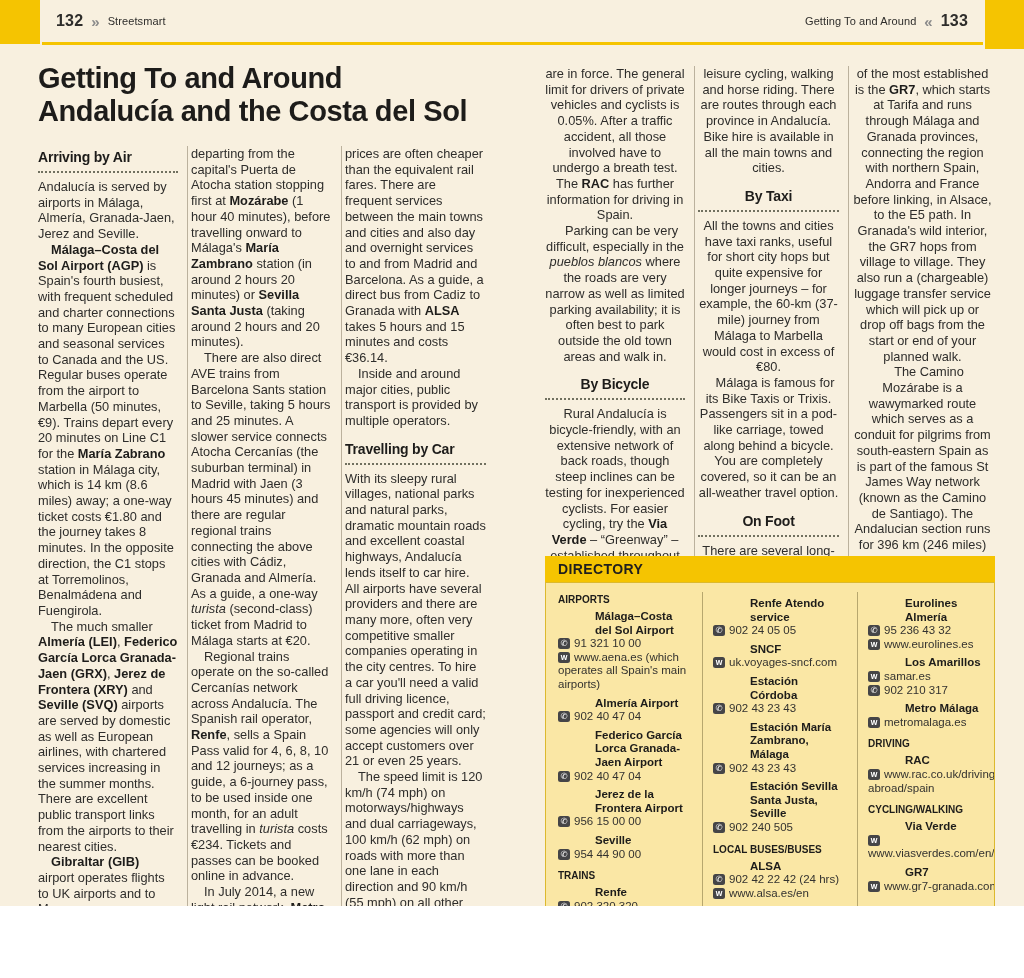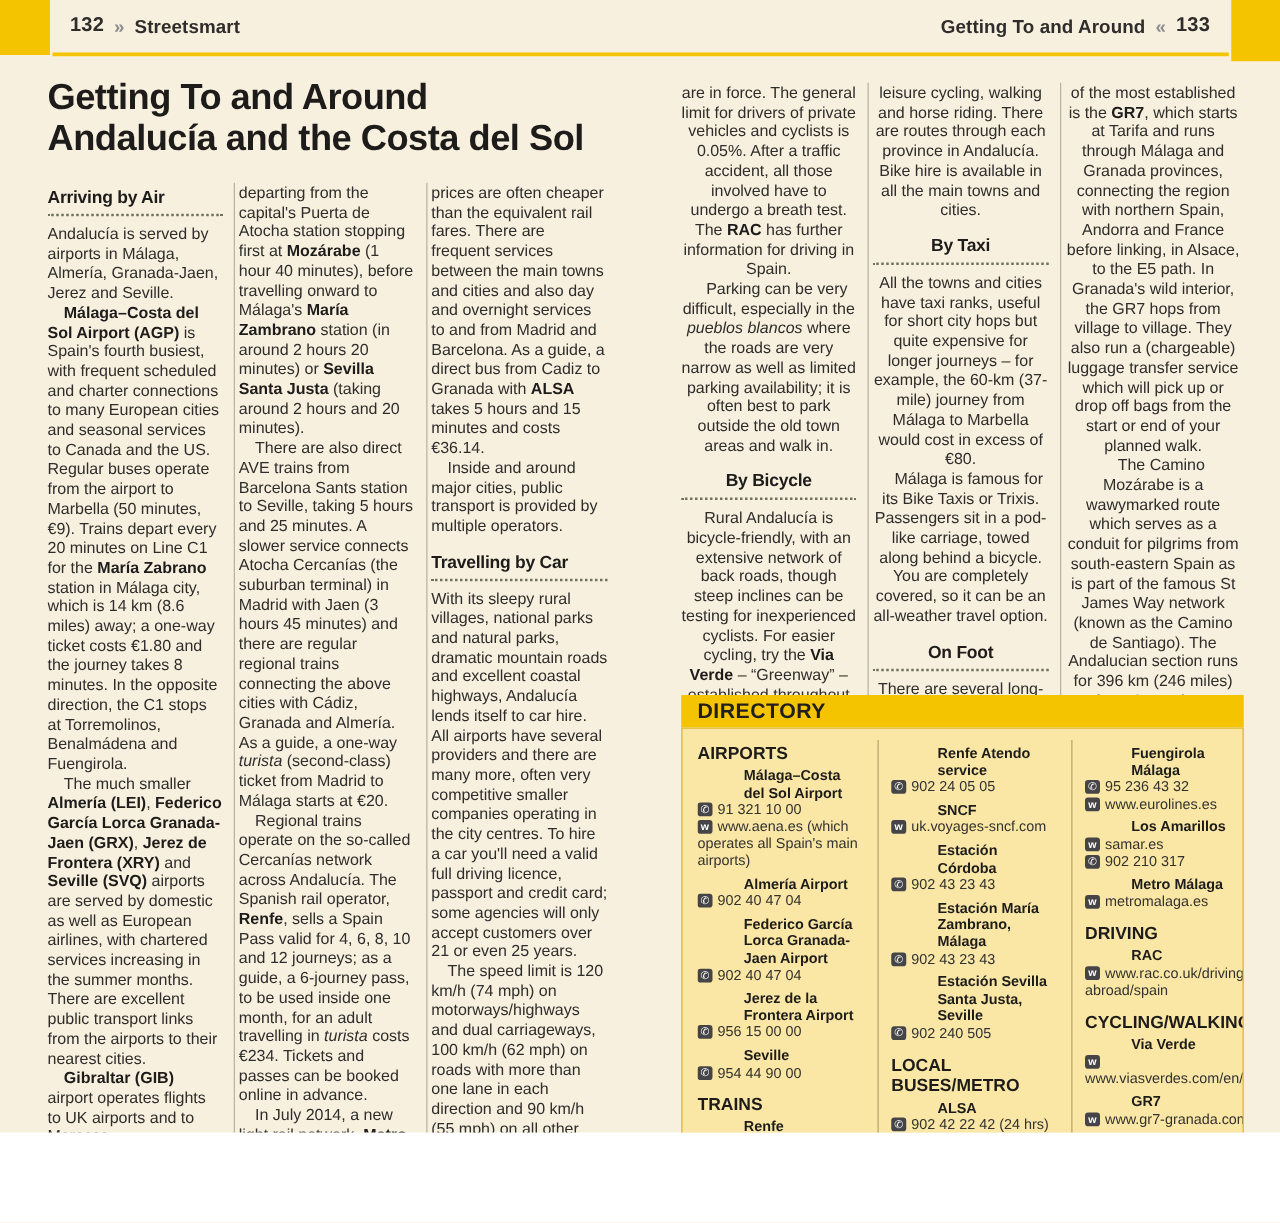--- a/index.html
+++ b/index.html
@@ -14,21 +14,21 @@
   
   .corner{position:absolute;top:0;background:var(--accent,#f5c401);}
   .corner.left{left:0;width:40px;height:44px;}
   .corner.right{right:0;width:39px;height:49px;}
   .head-rule{position:absolute;top:42px;left:42px;right:41px;height:3px;background:var(--accent,#f5c401);}
   .runhead{position:absolute;top:0;height:42px;display:flex;align-items:center;font-size:15px;}
   .runhead.left{left:56px;}
   .runhead.right{right:56px;}
   .runhead .pagenum{font-weight:bold;font-size:16px;letter-spacing:.2px;}
   .runhead .chev{color:#8b8b8b;font-weight:bold;margin:0 8px;font-size:15px;}
-  .runhead .sect{font-weight:bold;font-size:15px;letter-spacing:.1px;}
+  .runhead .sect{font-weight:normal;font-size:11px;letter-spacing:.1px;}
   
   .title{
     position:absolute;left:38px;top:62px;width:470px;
     font-size:29px;font-weight:bold;line-height:33px;letter-spacing:-.4px;color:#1d1c1a;
   }
   
   .cols{display:flex;align-items:stretch;overflow:hidden;}
   .cols .col{width:140px;flex:0 0 140px;}
   .cols .col + .col{border-left:1px solid var(--sep,#bbb19d);padding-left:3px;margin-left:9px;flex-basis:141px;width:141px;}
   .left-cols{position:absolute;left:38px;top:146px;width:452px;height:792px;}
@@ -38,29 +38,29 @@
   .col h2{
     margin:11px 0 6px 0;font-size:14px;line-height:19px;letter-spacing:-.2px;
     color:#1d1c1a;border-bottom:2px dotted #70705f;padding-bottom:4px;
   }
   .col h2:first-child{margin-top:2px;}
   .col b{color:#1d1c1a;}
   
   .directory{position:absolute;left:545px;top:556px;width:450px;}
   .dir-header{
     height:26px;background:var(--accent,#f5c401);display:flex;align-items:center;
-    padding-left:13px;font-size:17px;font-weight:bold;letter-spacing:.4px;color:#201f1d;
+    padding-left:13px;font-size:14px;font-weight:bold;letter-spacing:.4px;color:#201f1d;
   }
   .dir-body{
     box-sizing:border-box;border:1px solid #dcb92e;background:var(--panel,#fae7a5);
     display:flex;padding:9px 11px 10px 12px;height:356px;overflow:hidden;
   }
   .dir-col{width:134px;flex:0 0 134px;overflow:hidden;}
   .dir-col + .dir-col{border-left:1px solid #b7a76e;padding-left:10px;margin-left:10px;}
-  .dir-cat{font-weight:bold;font-size:14px;margin:9px 0 2px 0;color:#1d1c1a;}
+  .dir-cat{font-weight:bold;font-size:10px;margin:9px 0 2px 0;color:#1d1c1a;}
   .dir-col > .dir-cat:first-child{margin-top:2px;}
   .dir-entry{margin-top:5px;font-size:11.5px;line-height:13.6px;}
   .dir-name{font-weight:bold;color:#1d1c1a;padding-left:37px;}
   .dir-line{color:#33322f;}
   .chip{
     display:inline-block;width:12px;height:11px;border-radius:2.5px;
     background:var(--icon-bg,#454547);color:#fff;font-size:8.5px;line-height:11px;
     text-align:center;vertical-align:1px;margin-right:4px;font-weight:bold;
   }
 </style>
@@ -182,35 +182,35 @@
             <div class="dir-line"><span class="chip">✆</span>902 43 23 43</div>
           </div>
           <div class="dir-entry">
             <div class="dir-name">Estación María Zambrano, Málaga</div>
             <div class="dir-line"><span class="chip">✆</span>902 43 23 43</div>
           </div>
           <div class="dir-entry">
             <div class="dir-name">Estación Sevilla Santa Justa, Seville</div>
             <div class="dir-line"><span class="chip">✆</span>902 240 505</div>
           </div>
-          <div class="dir-cat">LOCAL BUSES/METRO</div>
+          <div class="dir-cat">LOCAL BUSES/BUSES</div>
           <div class="dir-entry">
             <div class="dir-name">ALSA</div>
             <div class="dir-line"><span class="chip">✆</span>902 42 22 42 (24 hrs)</div>
             <div class="dir-line"><span class="chip">w</span>www.alsa.es/en</div>
           </div>
           <div class="dir-entry">
             <div class="dir-name">Avanza Grupo/Portillo</div>
             <div class="dir-line"><span class="chip">✆</span>91 272 28 32</div>
             <div class="dir-line"><span class="chip">w</span>portillo.avanzabus.com</div>
           </div>
         </div>
       <div class="dir-col">
           <div class="dir-entry">
-            <div class="dir-name">Fuengirola Málaga</div>
+            <div class="dir-name">Eurolines Almería</div>
             <div class="dir-line"><span class="chip">✆</span>95 236 43 32</div>
             <div class="dir-line"><span class="chip">w</span>www.eurolines.es</div>
           </div>
           <div class="dir-entry">
             <div class="dir-name">Los Amarillos</div>
             <div class="dir-line"><span class="chip">w</span>samar.es</div>
             <div class="dir-line"><span class="chip">✆</span>902 210 317</div>
           </div>
           <div class="dir-entry">
             <div class="dir-name">Metro Málaga</div>

